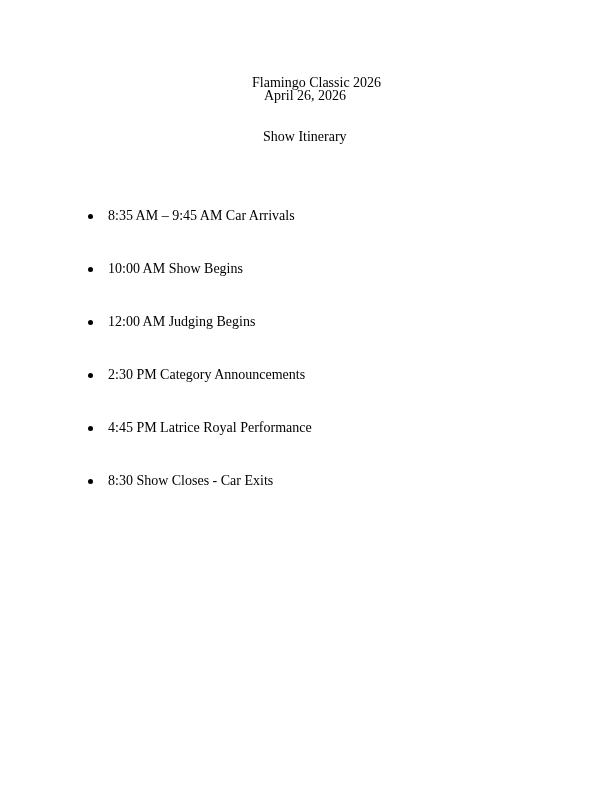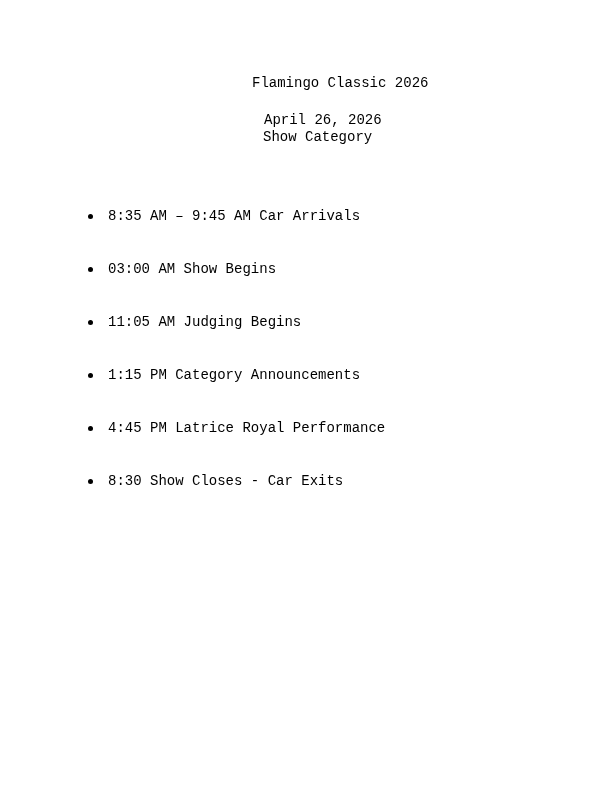--- a/index.html
+++ b/index.html
@@ -6,31 +6,31 @@
       margin: 0;
       padding: 0;
       background: #ffffff;
     }
     .page {
       position: relative;
       width: 612px;
       height: 792px;
       background: #ffffff;
       color: #000000;
-      font-family: Liberation Mono, monospace;
+      font-family: Liberation Serif, serif;
       font-size: 14px;
       overflow: hidden;
     }
     .title-line {
       position: absolute;
       white-space: nowrap;
       line-height: 16px;
     }
     #title { left: 252px; top: 75px; }
-    #date { left: 264px; top: 112px; }
+    #date { left: 264px; top: 88px; }
     #subtitle { left: 263px; top: 129px; }
     .itinerary {
       position: absolute;
       left: 0;
       top: 0;
       margin: 0;
       padding: 0;
       list-style: none;
     }
     .item {
@@ -53,38 +53,38 @@
       left: 20px;
       top: 0;
     }
   </style>
 </head>
 <body>
 
 <div class="page">
   <div id="title" class="title-line">Flamingo Classic 2026</div>
   <div id="date" class="title-line">April 26, 2026</div>
-  <div id="subtitle" class="title-line">Show Category</div>
+  <div id="subtitle" class="title-line">Show Itinerary</div>
 
   <ul class="itinerary">
     <li class="item" style="top:208px;">
       <span class="bullet"></span>
       <span class="item-text">8:35 AM – 9:45 AM Car Arrivals</span>
     </li>
     <li class="item" style="top:261px;">
       <span class="bullet"></span>
-      <span class="item-text">03:00 AM Show Begins</span>
+      <span class="item-text">10:00 AM Show Begins</span>
     </li>
     <li class="item" style="top:314px;">
       <span class="bullet"></span>
-      <span class="item-text">11:05 AM Judging Begins</span>
+      <span class="item-text">12:00 AM Judging Begins</span>
     </li>
     <li class="item" style="top:367px;">
       <span class="bullet"></span>
-      <span class="item-text">1:15 PM Category Announcements</span>
+      <span class="item-text">2:30 PM Category Announcements</span>
     </li>
     <li class="item" style="top:420px;">
       <span class="bullet"></span>
       <span class="item-text">4:45 PM Latrice Royal Performance</span>
     </li>
     <li class="item" style="top:473px;">
       <span class="bullet"></span>
       <span class="item-text">8:30 Show Closes - Car Exits</span>
     </li>
   </ul>

